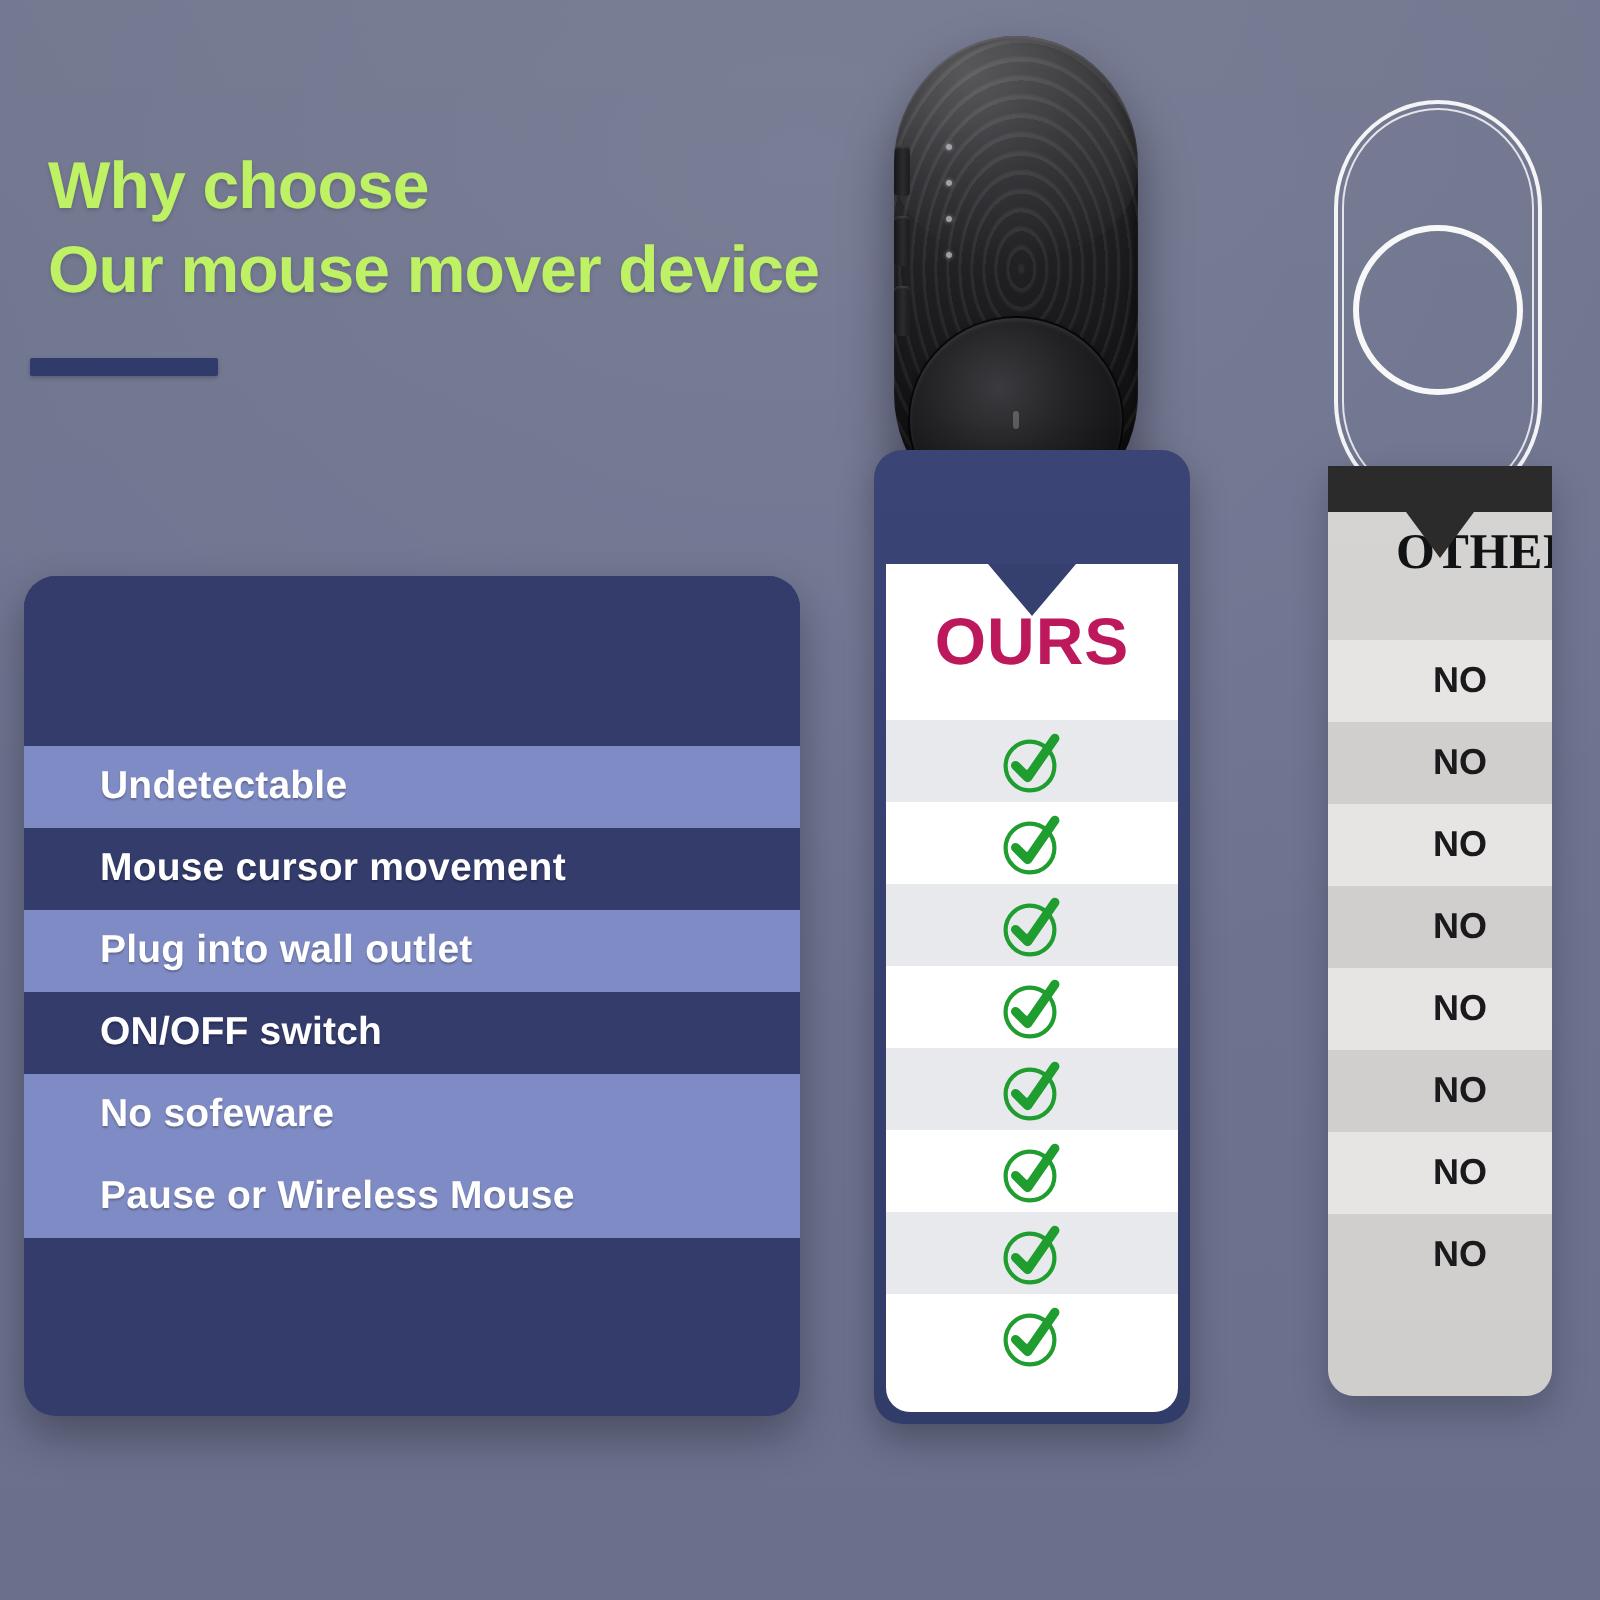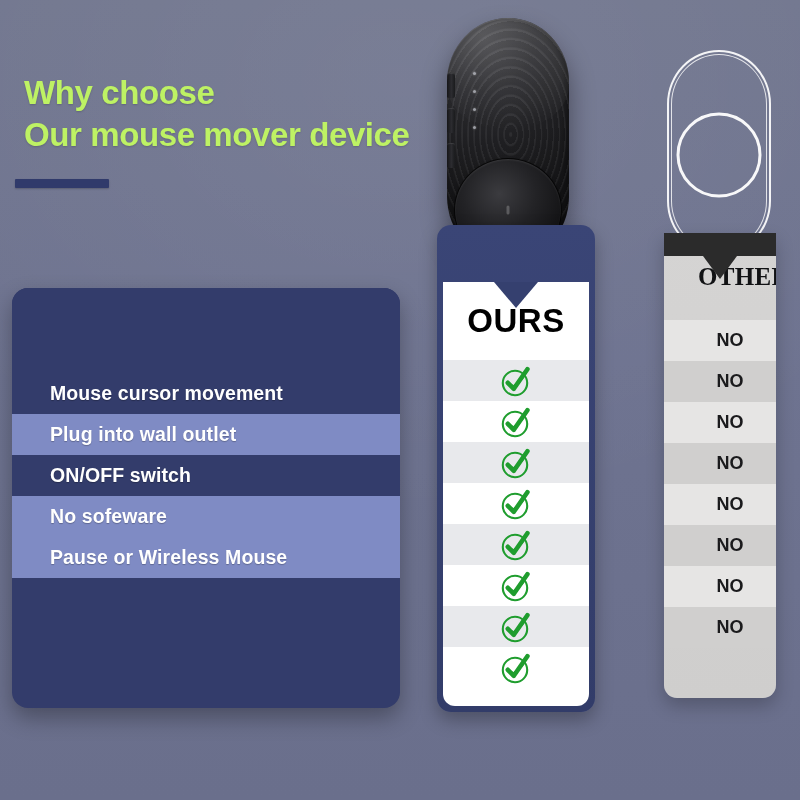--- a/index.html
+++ b/index.html
@@ -125,21 +125,21 @@
     width:0;height:0;
     border-left:22px solid transparent;
     border-right:22px solid transparent;
     border-top:26px solid #35406f;
     z-index:3;
   }
   .col-ours .col-title{
     position:absolute;left:0;top:0;width:146px;height:78px;
     display:flex;align-items:center;justify-content:center;
     font-size:33px;font-weight:700;letter-spacing:.5px;
-    color:#000000;
+    color:#be185d;
   }
   .ours-rows{position:absolute;left:0;top:78px;width:146px;}
   .ours-row{
     height:41px;display:flex;align-items:center;justify-content:center;
     background:#ffffff;
   }
   .ours-row.alt{background:#e8e9ec;}
 
   .tick{position:relative;width:36px;height:36px;display:block;}
 
@@ -229,20 +229,23 @@
 
   <div class="device-others">
     <div class="shell-outer"></div>
     <div class="shell-inner"></div>
     <div class="ring"></div>
   </div>
 
   <div class="features">
     <div class="head-pad"></div>
     <div id="feature-rows">
+        <div class="feat-row alt">
+          <span>Undetectable</span>
+        </div>
         <div class="feat-row">
           <span>Mouse cursor movement</span>
         </div>
         <div class="feat-row alt">
           <span>Plug into wall outlet</span>
         </div>
         <div class="feat-row">
           <span>ON/OFF switch</span>
         </div>
         <div class="feat-row alt">

